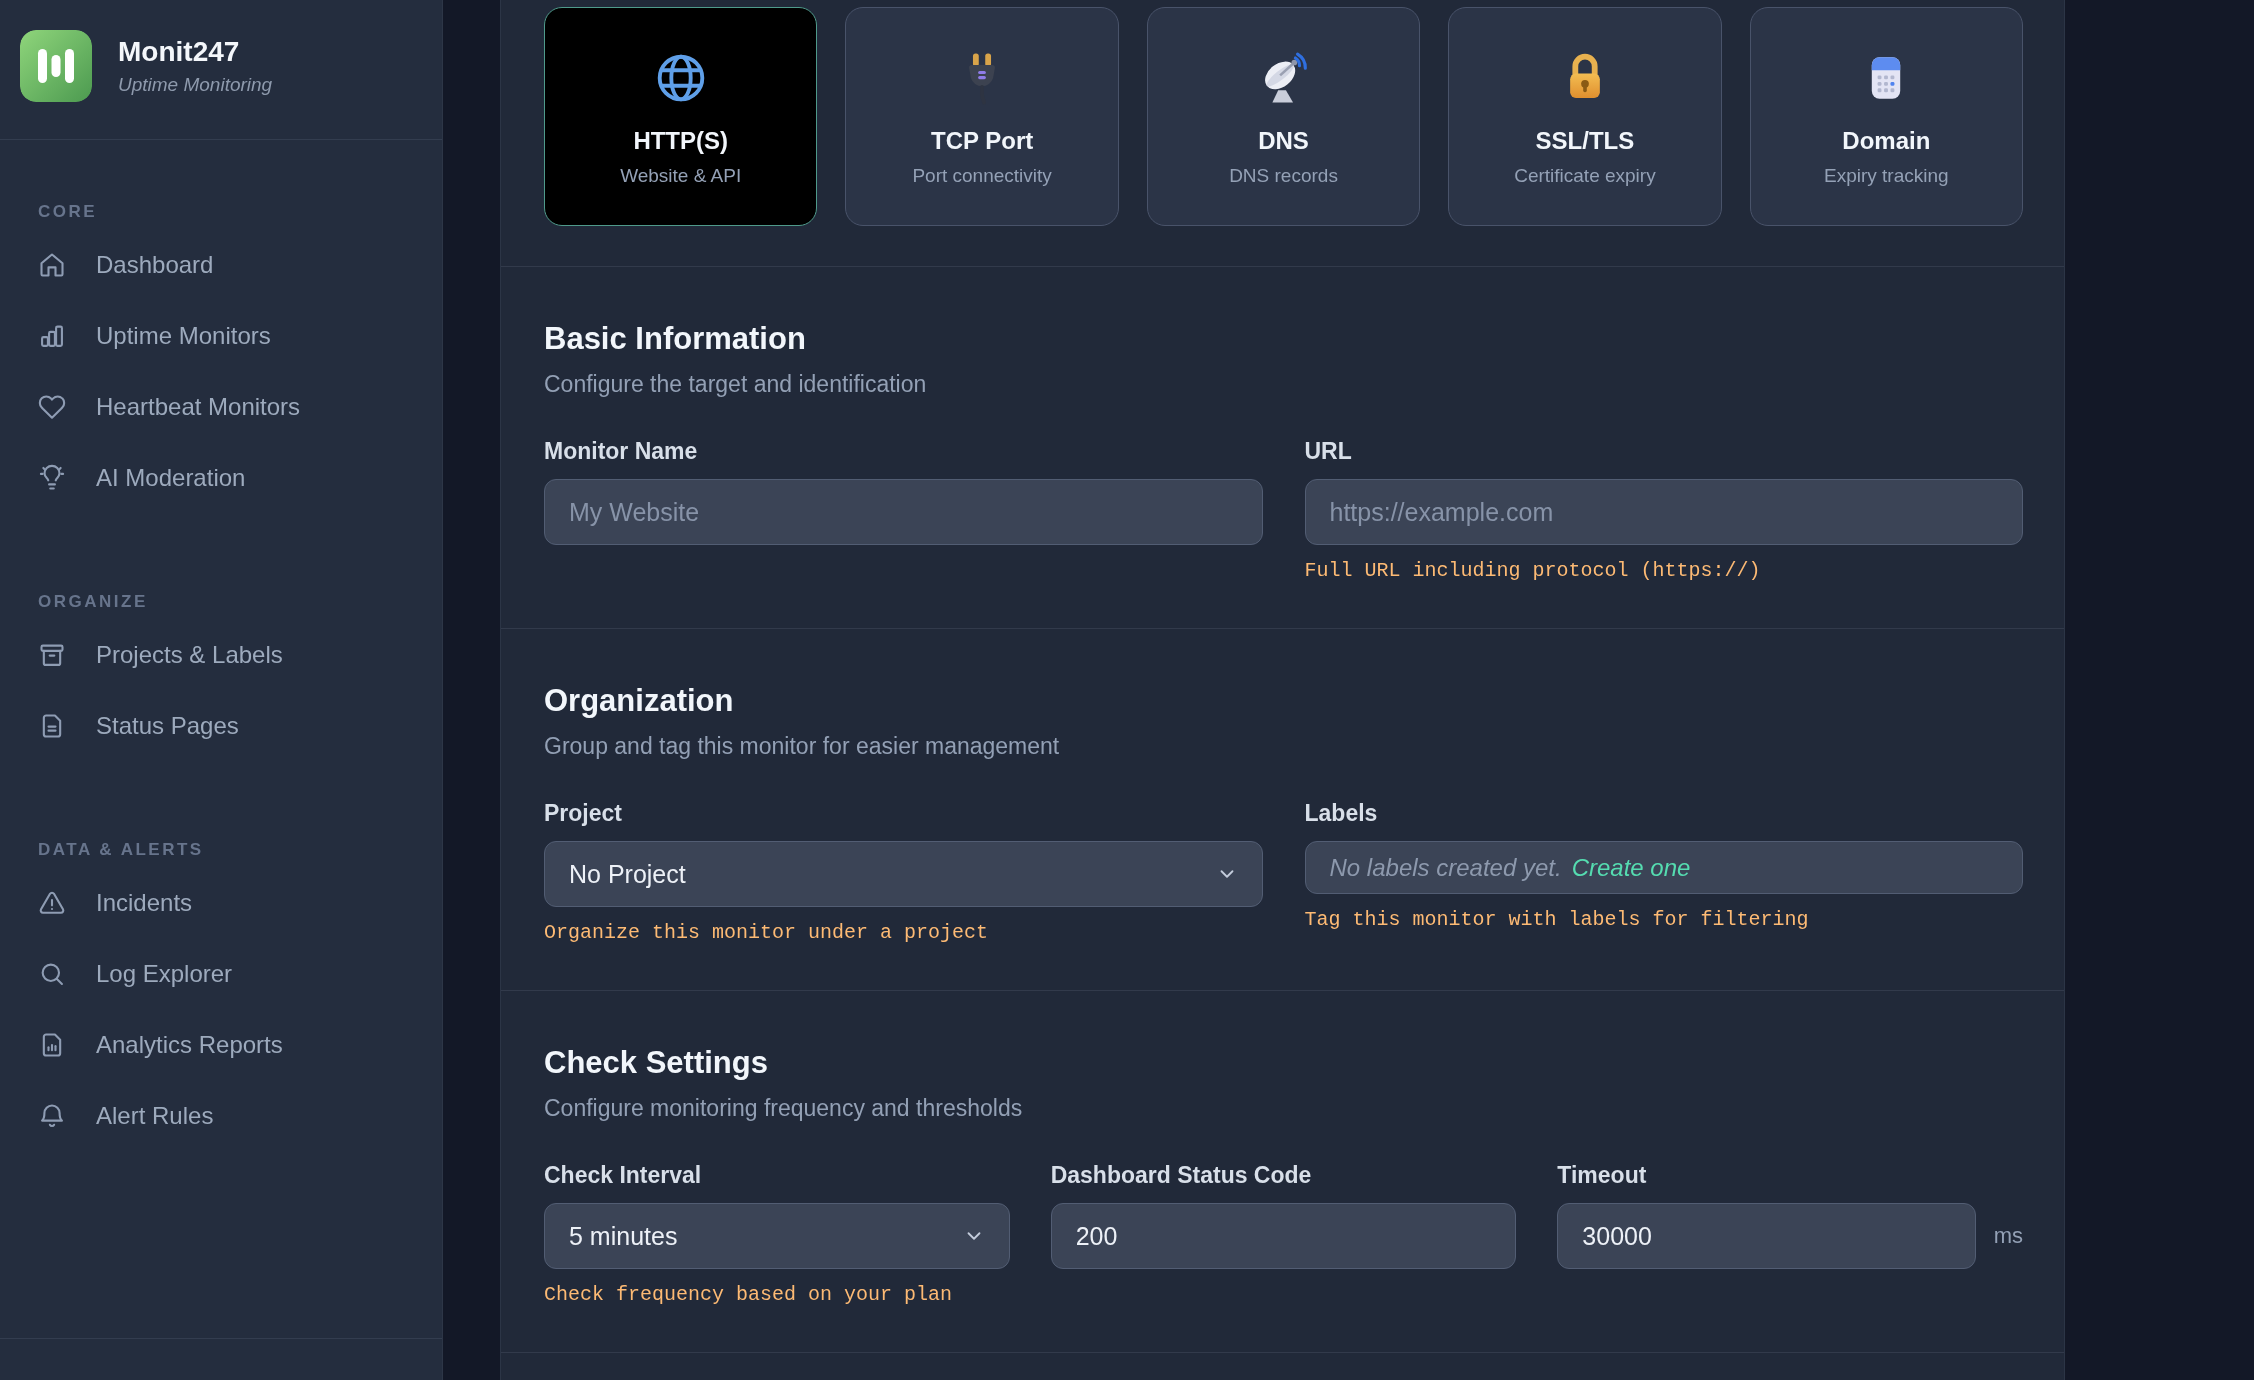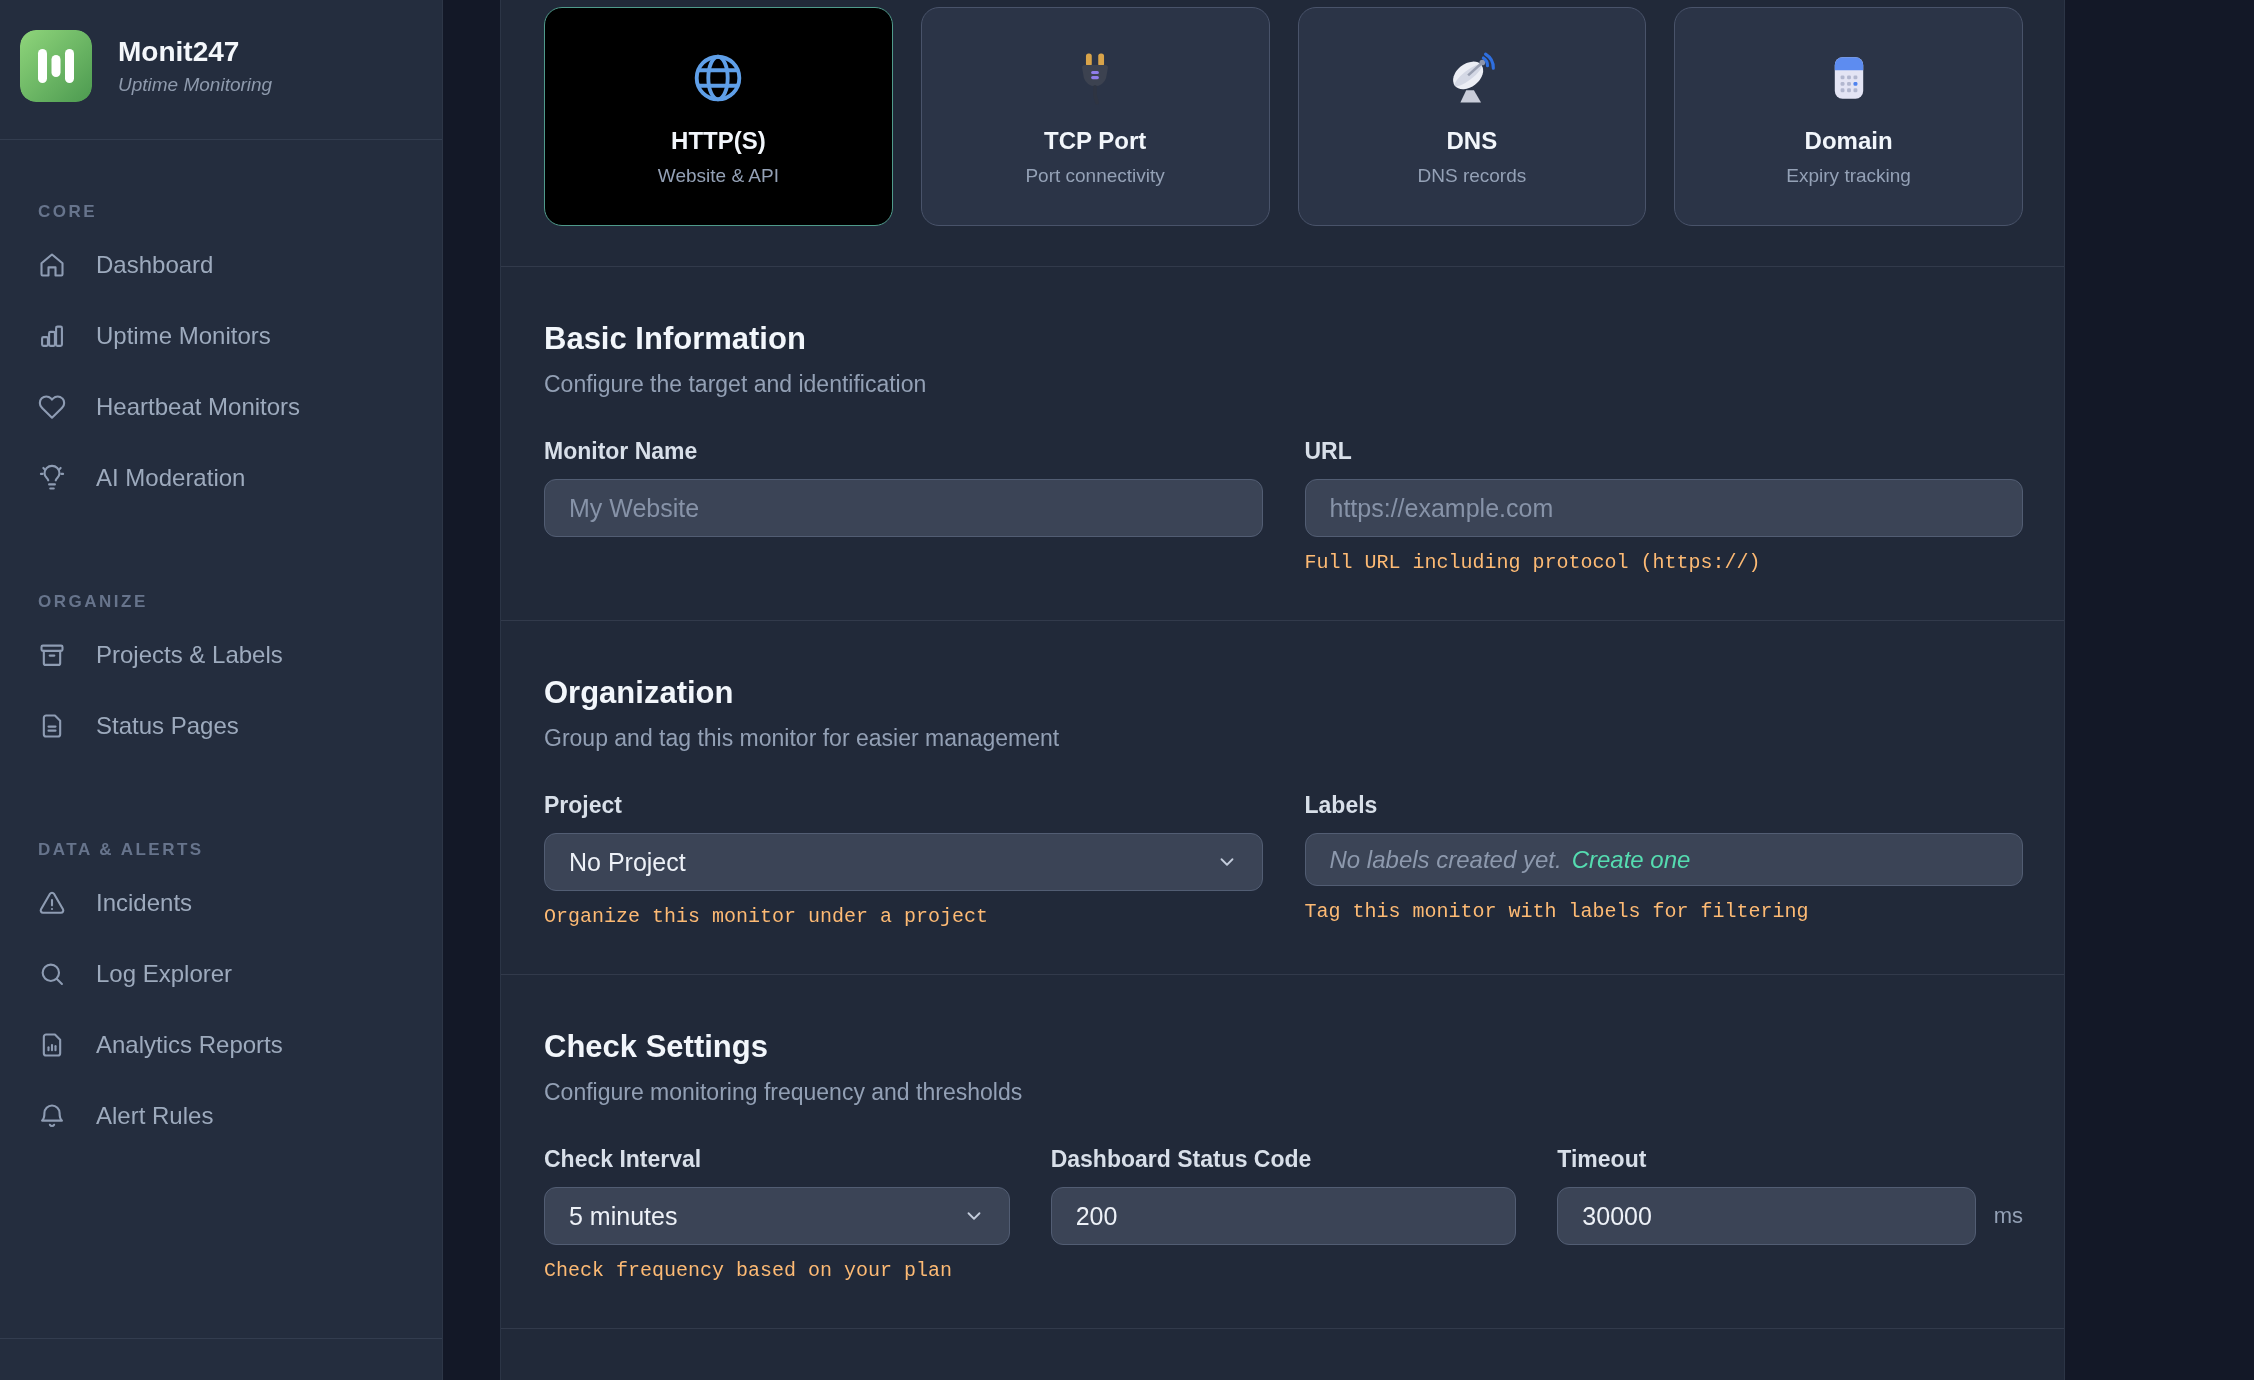--- a/index.html
+++ b/index.html
@@ -58,21 +58,21 @@
   .type-sub{font-size:19px;color:#94a1b6;}
   .panel-divider{height:1px;background:rgba(148,163,184,0.15);margin-top:40px;}
   
   .form-section{padding:54px 41px 46px 43px;border-bottom:1px solid rgba(148,163,184,0.15);}
   .section-title{margin:0 0 14px;font-size:31px;font-weight:700;color:#f2f6fb;}
   .section-sub{margin:0 0 40px;font-size:23px;color:#93a0b5;}
   .field-grid{display:grid;grid-template-columns:1fr 1fr;gap:42px;}
   .field-grid.cols3{grid-template-columns:1fr 1fr 1fr;gap:41px;}
   .field-label{display:block;font-size:23px;font-weight:600;color:#d8dfe9;margin-bottom:14px;}
   .text-input,.select-box,.labels-box{
-    width:100%;height:58px;background:#3b4456;border:1px solid #525d73;
+    width:100%;height:66px;background:#3b4456;border:1px solid #525d73;
     border-radius:12px;font-size:25px;color:#edf1f7;padding:0 24px;
     box-sizing:border-box;font-family:"Liberation Sans",sans-serif;
   }
   .text-input{outline:none;}
   .text-input::placeholder{color:#8793a8;}
   .select-box{display:flex;align-items:center;justify-content:space-between;cursor:pointer;}
   .select-box .chev{width:22px;height:22px;color:#c3ccdb;}
   .select-box .chev svg{width:22px;height:22px;display:block;}
   .labels-box{height:53px;display:flex;align-items:center;font-style:italic;font-size:24px;cursor:pointer;}
   .labels-empty{color:#8d99ad;}
@@ -263,20 +263,38 @@
             <line x1="21" y1="22" x2="32" y2="12" stroke="#9aa0b2" stroke-width="2"></line>
             <circle cx="32" cy="12" r="2.2" fill="#8f96aa"></circle>
             <path d="M36 14.5a7 7 0 0 0-3.2-6" stroke="#2f6fe0" stroke-width="2.4" fill="none" stroke-linecap="round"></path>
             <path d="M40.5 16.5a12.5 12.5 0 0 0-6-11" stroke="#2f6fe0" stroke-width="2.4" fill="none" stroke-linecap="round"></path>
           </svg>
         </span>
         <span class="type-title">DNS</span>
         <span class="type-sub">DNS records</span>
       </div>
 
+      <div class="type-card">
+        <span class="type-icon">
+          <svg viewBox="0 0 48 48">
+            <defs>
+              <linearGradient id="lockGrad" x1="0" y1="0" x2="0" y2="1">
+                <stop offset="0" stop-color="#f3bd52"></stop>
+                  <stop offset="1" stop-color="#e08f2e"></stop>
+              </linearGradient>
+            </defs>
+            <path d="M16.5 22v-7a7.5 7.5 0 0 1 15 0v7" fill="none" stroke="#e8b14f" stroke-width="4.5" stroke-linecap="round"></path>
+            <rect x="12.5" y="20.5" width="23" height="19" rx="4.5" fill="url(#lockGrad)"></rect>
+            <circle cx="24" cy="28.5" r="3" fill="#8a5a14"></circle>
+            <rect x="22.6" y="29.5" width="2.8" height="5.5" rx="1.3" fill="#8a5a14"></rect>
+          </svg>
+        </span>
+        <span class="type-title">SSL/TLS</span>
+        <span class="type-sub">Certificate expiry</span>
+      </div>
 
       <div class="type-card">
         <span class="type-icon">
           <svg viewBox="0 0 48 48">
             <rect x="13" y="8" width="22" height="32" rx="6" fill="#e3e4f4"></rect>
             <path d="M13 14a6 6 0 0 1 6-6h10a6 6 0 0 1 6 6v4H13z" fill="#5d8cf0"></path>
             <rect x="17.5" y="22" width="3" height="3" rx="1" fill="#b2b7cf"></rect>
               <rect x="22.5" y="22" width="3" height="3" rx="1" fill="#b2b7cf"></rect>
               <rect x="27.5" y="22" width="3" height="3" rx="1" fill="#b2b7cf"></rect>
             <rect x="17.5" y="27" width="3" height="3" rx="1" fill="#b2b7cf"></rect>

